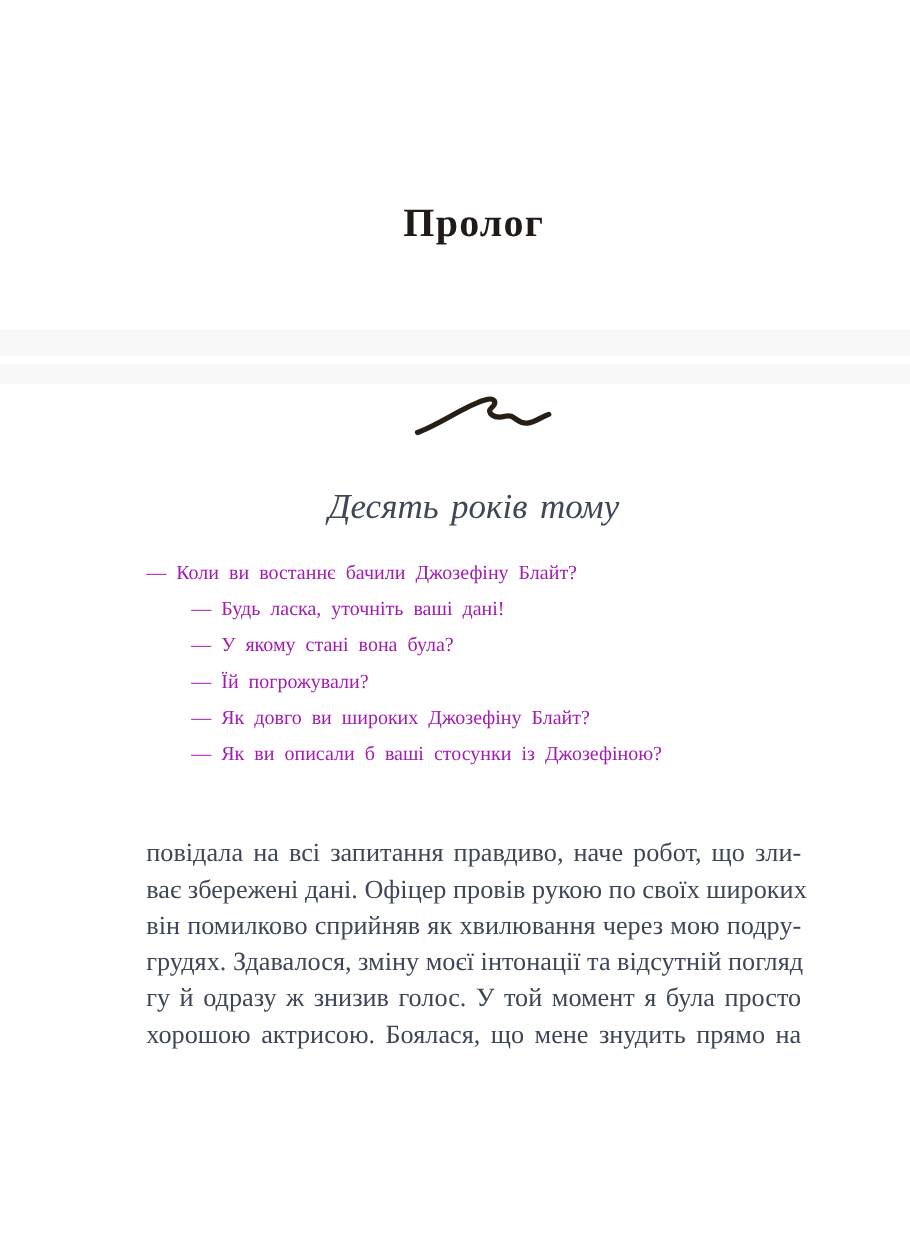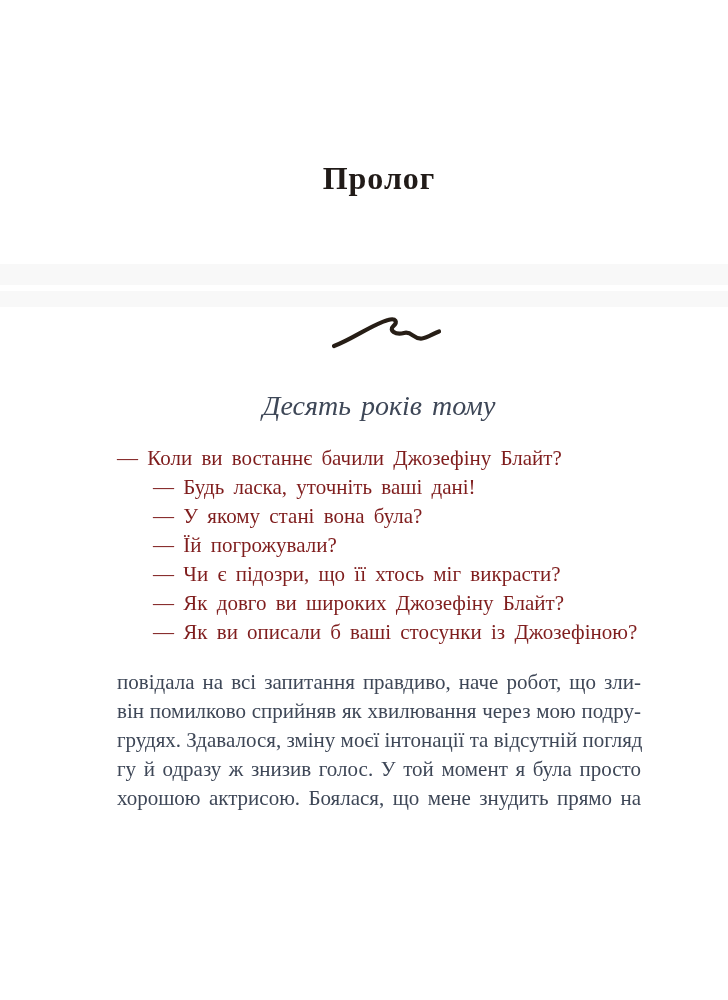--- a/index.html
+++ b/index.html
@@ -64,22 +64,22 @@
     font-size: 28px;
     color: #3e4757;
     word-spacing: 3px;
   }
 
   .dialogue {
     position: absolute;
     top: 444px;
     left: 0;
     width: 524px;
-    font-size: 21px;
-    color: #7f1d1d;
+    font-size: 16px;
+    color: #a21caf;
     word-spacing: 4px;
   }
   .dialogue .line {
     line-height: 29px;
     height: 29px;
     white-space: nowrap;
   }
   .dialogue .line.indented {
     text-indent: 36px;
   }
@@ -126,27 +126,27 @@
       <path d="M5,32 C22,26 44,10 59,6 C67,3.5 69,8 64,12.5 C60,16 66,21.5 75,19 C83,16.7 84,25.5 93,24.5 C99,23.8 104,19.5 110,17.5" fill="none" stroke="#271e16" stroke-width="4.2" stroke-linecap="round" stroke-linejoin="round"></path>
     </svg>
 
     <div class="subtitle">Десять років тому</div>
 
     <div class="dialogue">
       <div class="line">— Коли ви востаннє бачили Джозефіну Блайт?</div>
       <div class="line indented">— Будь ласка, уточніть ваші дані!</div>
       <div class="line indented">— У якому стані вона була?</div>
       <div class="line indented">— Їй погрожували?</div>
-      <div class="line indented">— Чи є підозри, що її хтось міг викрасти?</div>
       <div class="line indented">— Як довго ви широких Джозефіну Блайт?</div>
       <div class="line indented">— Як ви описали б ваші стосунки із Джозефіною?</div>
     </div>
 
     <div class="paragraph">
       <div class="pline">повідала на всі запитання правдиво, наче робот, що зли-</div>
+      <div class="pline">ває збережені дані. Офіцер провів рукою по своїх широких</div>
       <div class="pline">він помилково сприйняв як хвилювання через мою подру-</div>
       <div class="pline">грудях. Здавалося, зміну моєї інтонації та відсутній погляд</div>
       <div class="pline">гу й одразу ж знизив голос. У той момент я була просто</div>
       <div class="pline">хорошою актрисою. Боялася, що мене знудить прямо на</div>
     </div>
 
     <div class="page-number">7</div>
 
   </div>
 </div>

